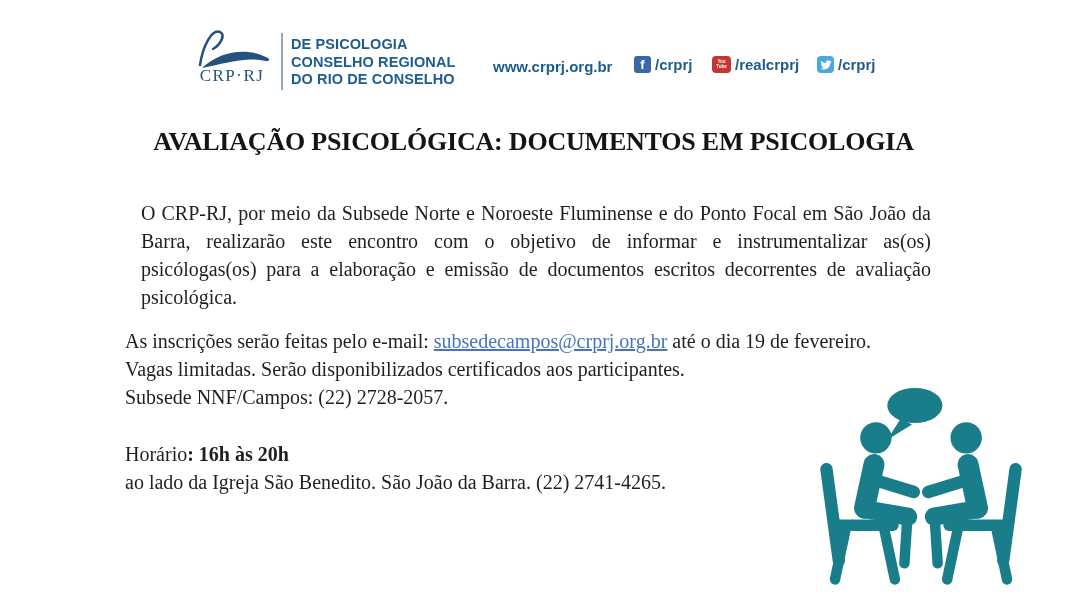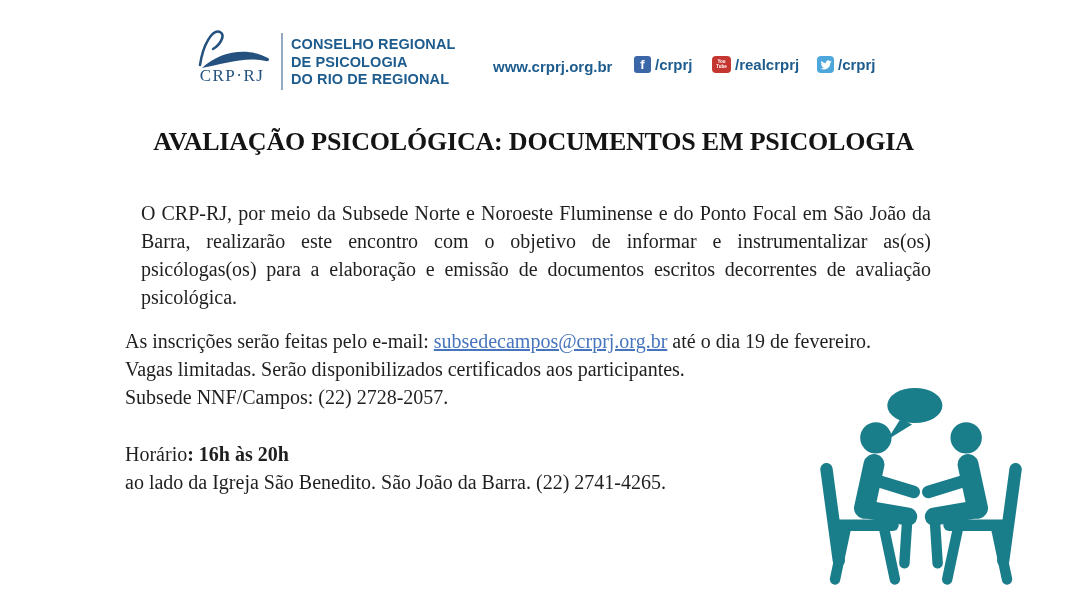--- a/index.html
+++ b/index.html
@@ -72,23 +72,23 @@
     <svg class="logo-art" width="80" height="44" viewBox="0 0 80 44">
       <path d="M8 40 C11 20 20 4 28 7 C34 10 28 20 21 24" fill="none" stroke="#24517e" stroke-width="2.5" stroke-linecap="round"></path>
       <path d="M10 43 C28 26 56 22 76 33 C78 34 77 37 74 36 C54 31 30 39 10 43 Z" fill="#24517e"></path>
     </svg>
     <div class="logo-wordmark">CRP·RJ</div>
   </div>
 
   <div class="logo-sep"></div>
 
   <div class="org-name">
+    <div>DE PSICOLOGIA</div>
     <div>CONSELHO REGIONAL</div>
-    <div>DE PSICOLOGIA</div>
-    <div>DO RIO DE REGIONAL</div>
+    <div>DO RIO DE CONSELHO</div>
   </div>
 
   <div class="website">www.crprj.org.br</div>
 
   <div class="social fb">
     <span class="sicon fb-icon">
       <span>f</span>
     </span>
     <span class="social-handle">/crprj</span>
   </div>

